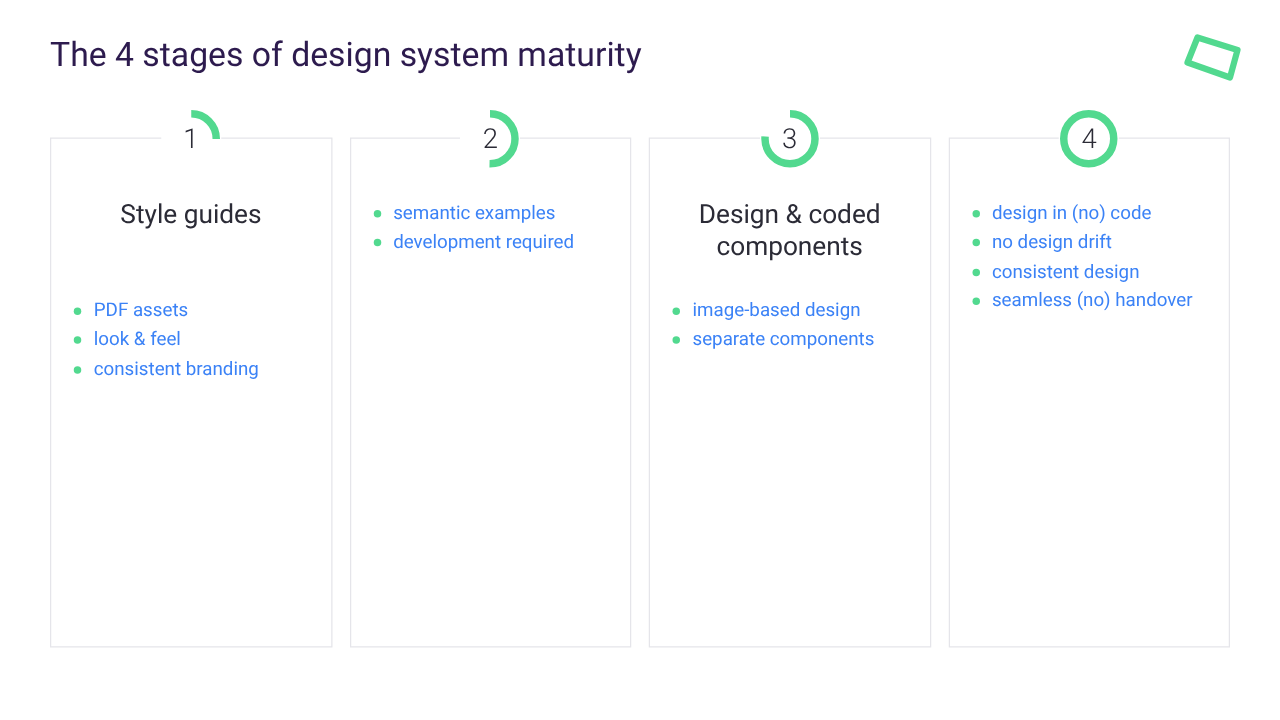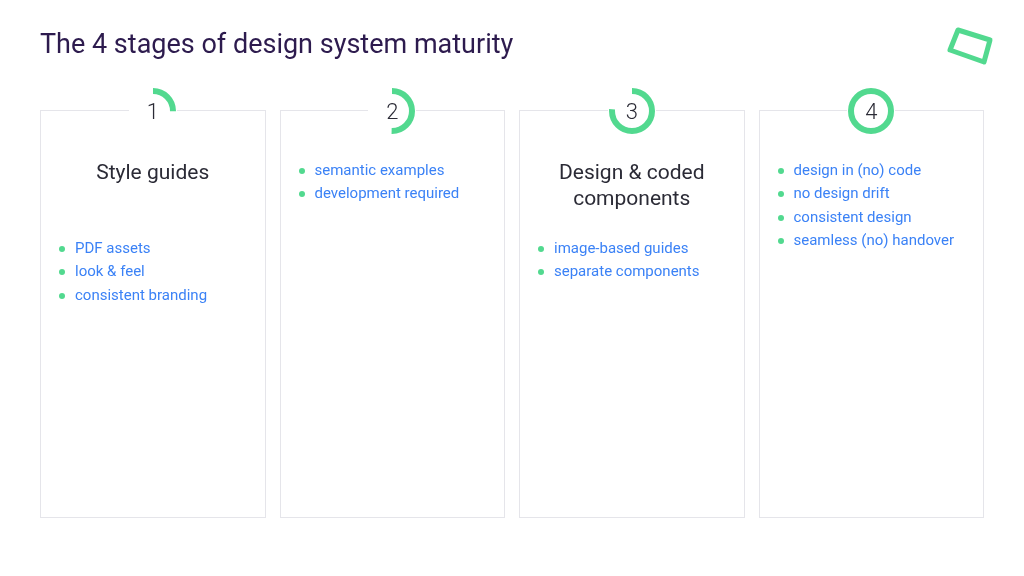--- a/index.html
+++ b/index.html
@@ -139,21 +139,21 @@
     <div class="card">
       <div class="badge">
         <svg class="ring" viewBox="0 0 48 48" width="48" height="48">
     <circle cx="24" cy="24" r="20" fill="#fff"></circle>
     <circle cx="24" cy="24" r="20" fill="none" stroke="#52d98f" stroke-width="6" stroke-dasharray="95.50441666912971 30.159289474462014" transform="rotate(-90 24 24)" stroke-linecap="butt"></circle>
   </svg>
         <span class="badge-num">3</span>
       </div>
       <div class="card-title">Design &amp; coded components</div>
       <ul class="bullets">
-        <li>image-based guides</li>
+        <li>image-based design</li>
         <li>separate components</li>
       </ul>
     </div>
     <div class="card">
       <div class="badge">
         <svg class="ring" viewBox="0 0 48 48" width="48" height="48">
     <circle cx="24" cy="24" r="20" fill="#fff"></circle>
     <circle cx="24" cy="24" r="20" fill="none" stroke="#52d98f" stroke-width="6" stroke-dasharray="125.66370614359172 0" transform="rotate(-90 24 24)" stroke-linecap="butt"></circle>
   </svg>
         <span class="badge-num">4</span>

